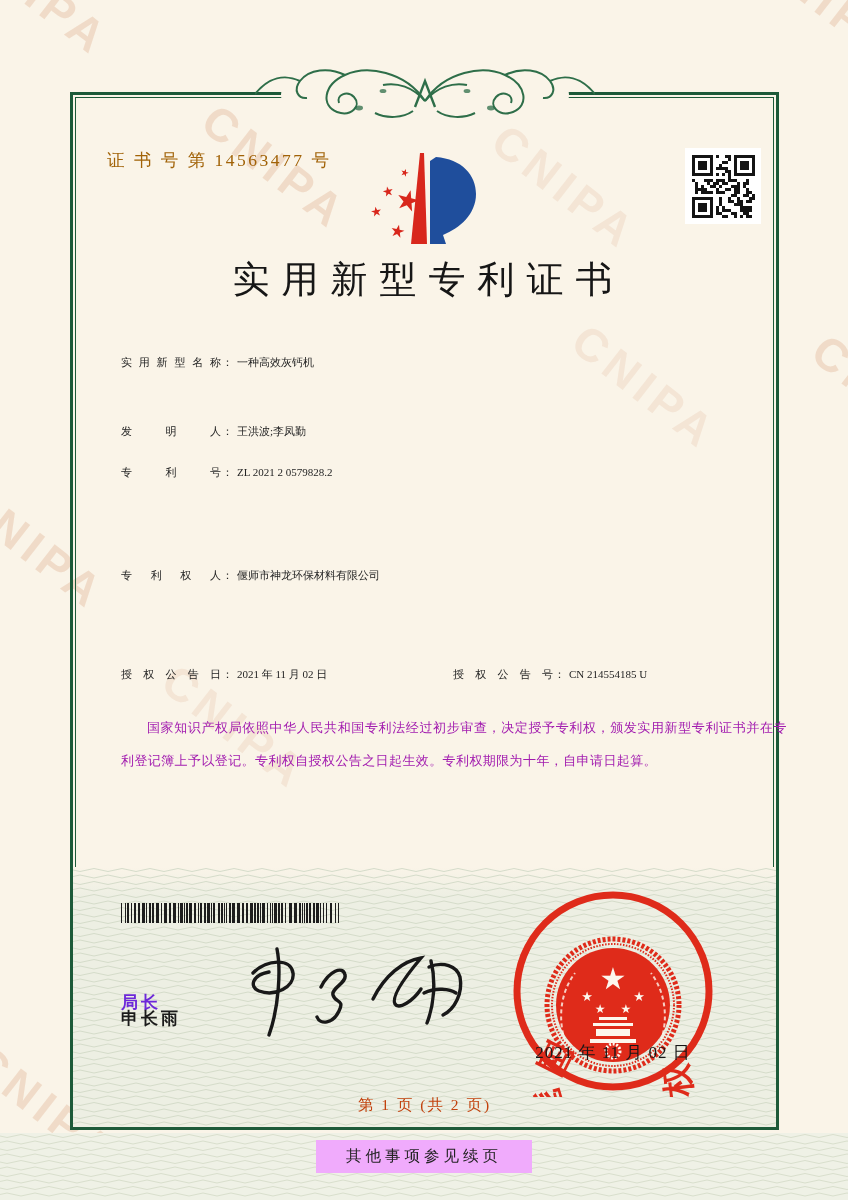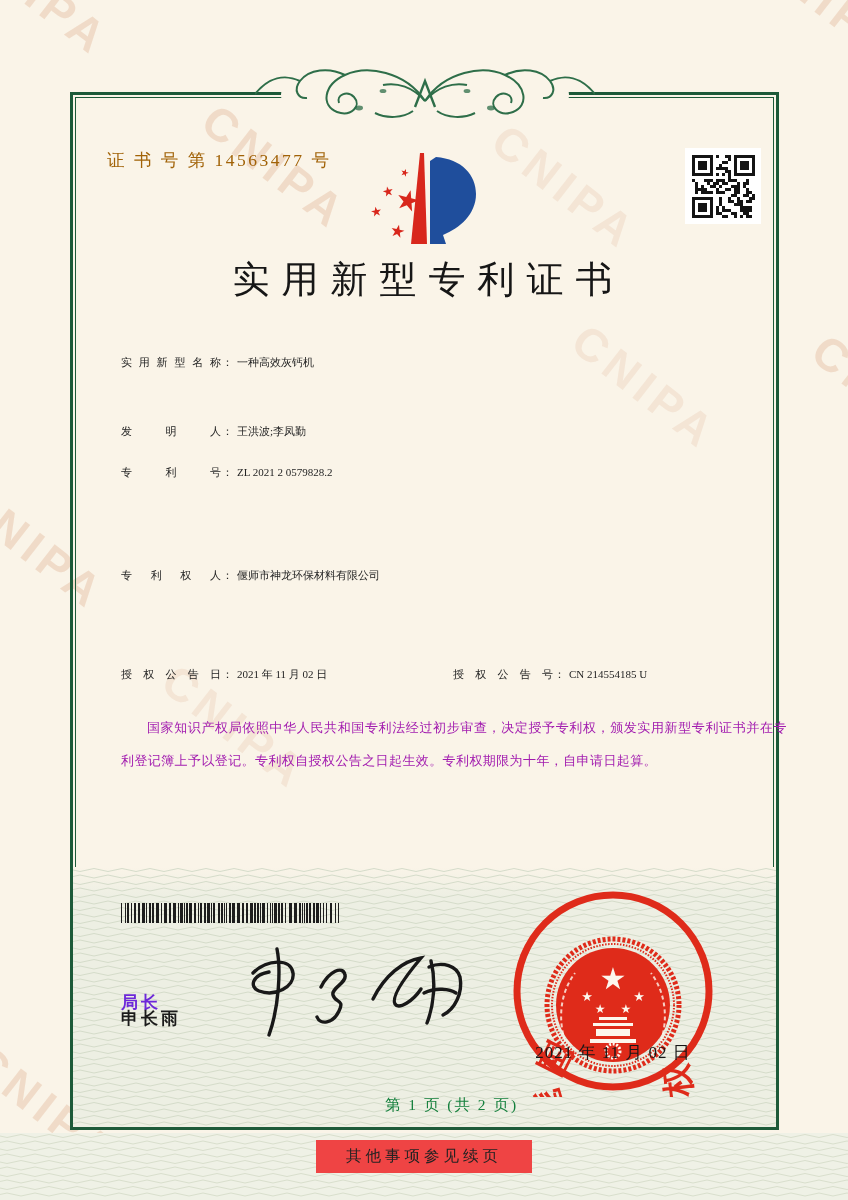--- a/index.html
+++ b/index.html
@@ -78,25 +78,25 @@
     font-weight:600;font-size:17px;letter-spacing:3px;color:#1b1b1b;z-index:4;
   }
   .signature{position:absolute;left:148px;top:838px;z-index:4;}
   .seal{position:absolute;left:436px;top:792px;width:208px;height:210px;z-index:5;}
   .seal-date{
     position:absolute;left:420px;top:946px;width:240px;text-align:center;
     font-size:17px;letter-spacing:1px;color:#161616;z-index:6;white-space:nowrap;
   }
   .page-num{
     position:absolute;left:0;top:1000px;width:100%;text-align:center;
-    font-size:15.5px;letter-spacing:2px;color:#15803d;z-index:4;margin-left:27px;
+    font-size:15.5px;letter-spacing:2px;color:#c2410c;z-index:4;
   }
   .cont-note{
     position:absolute;left:424px;top:1140px;transform:translateX(-50%);
-    background:#ef4444;padding:6px 30px;font-size:15.5px;letter-spacing:4px;color:#222;
+    background:#f0abfc;padding:6px 30px;font-size:15.5px;letter-spacing:4px;color:#222;
     z-index:3;white-space:nowrap;
   }
 </style>
 </head>
 <body>
 
 <span class="wm" style="left:-48px;top:-34px">CNIPA</span>
 <span class="wm" style="left:190px;top:140px">CNIPA</span>
 <span class="wm" style="left:742px;top:-26px">CNIPA</span>
 <span class="wm lighter" style="left:480px;top:160px">CNIPA</span>

